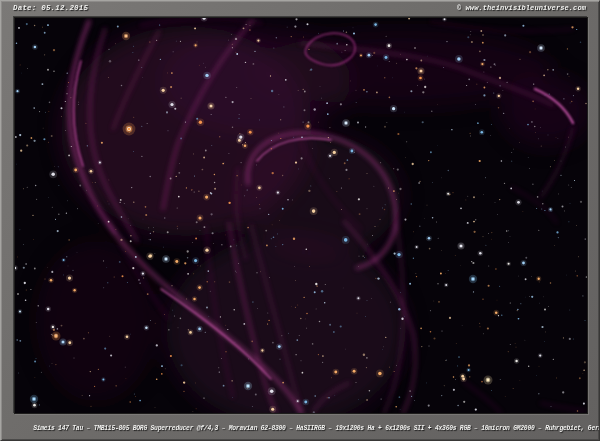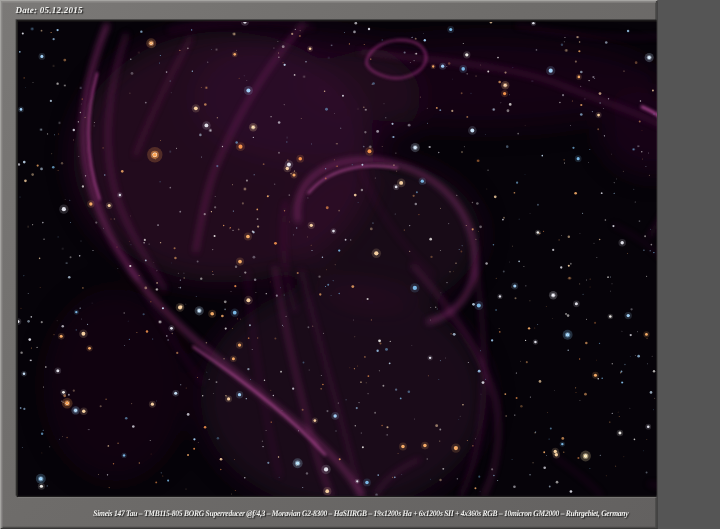--- a/index.html
+++ b/index.html
@@ -1,21 +1,21 @@
 <!DOCTYPE html>
 <html><head>
 <meta charset="utf-8">
 <style>
   html,body{margin:0;padding:0;background:#555;}
   #frame{
-    position:relative;width:548px;height:441px;box-sizing:border-box;
+    position:relative;width:600px;height:441px;box-sizing:border-box;
     background:linear-gradient(135deg,#7b7977 0%,#6e6c6a 45%,#636160 100%);
     border:1px solid;border-color:#a6a5a2 #383736 #383736 #a6a5a2;
     box-shadow:inset 1px 1px 0 #8d8b89, inset -1px -1px 0 #4b4a49;
-    font-family:Liberation Serif, serif;
+    font-family:Liberation Mono, monospace;
     overflow:hidden;
   }
   .frame-text{
     position:absolute;
     font-style:italic;font-weight:700;
     color:#f1f1ef;
     text-shadow:1px 1px 1px rgba(15,15,15,.85);
     white-space:nowrap;
   }
   #date-label{top:3px;left:12px;font-size:7.5px;letter-spacing:.2px;}
@@ -35,20 +35,21 @@
     border:1px solid #1e1d1c;
     box-shadow:1px 1px 0 rgba(140,138,136,.5), -1px -1px 0 rgba(40,40,40,.7);
   }
   #photo svg{display:block;}
 </style>
 </head>
 <body>
 
 <div id="frame">
   <span id="date-label" class="frame-text">Date: 05.12.2015</span>
+  <span id="copyright-label" class="frame-text">© www.theinvisibleuniverse.com</span>
 
   <div id="photo">
     <svg id="nebula" width="572" height="395" xmlns="http://www.w3.org/2000/svg" viewBox="14 17 572 395">
         <defs>
           <filter id="f-soft" x="-60%" y="-60%" width="220%" height="220%">
             <feGaussianBlur stdDeviation="1.3"></feGaussianBlur>
           </filter>
           <filter id="f-med" x="-60%" y="-60%" width="220%" height="220%">
             <feGaussianBlur stdDeviation="2.8"></feGaussianBlur>
           </filter>

